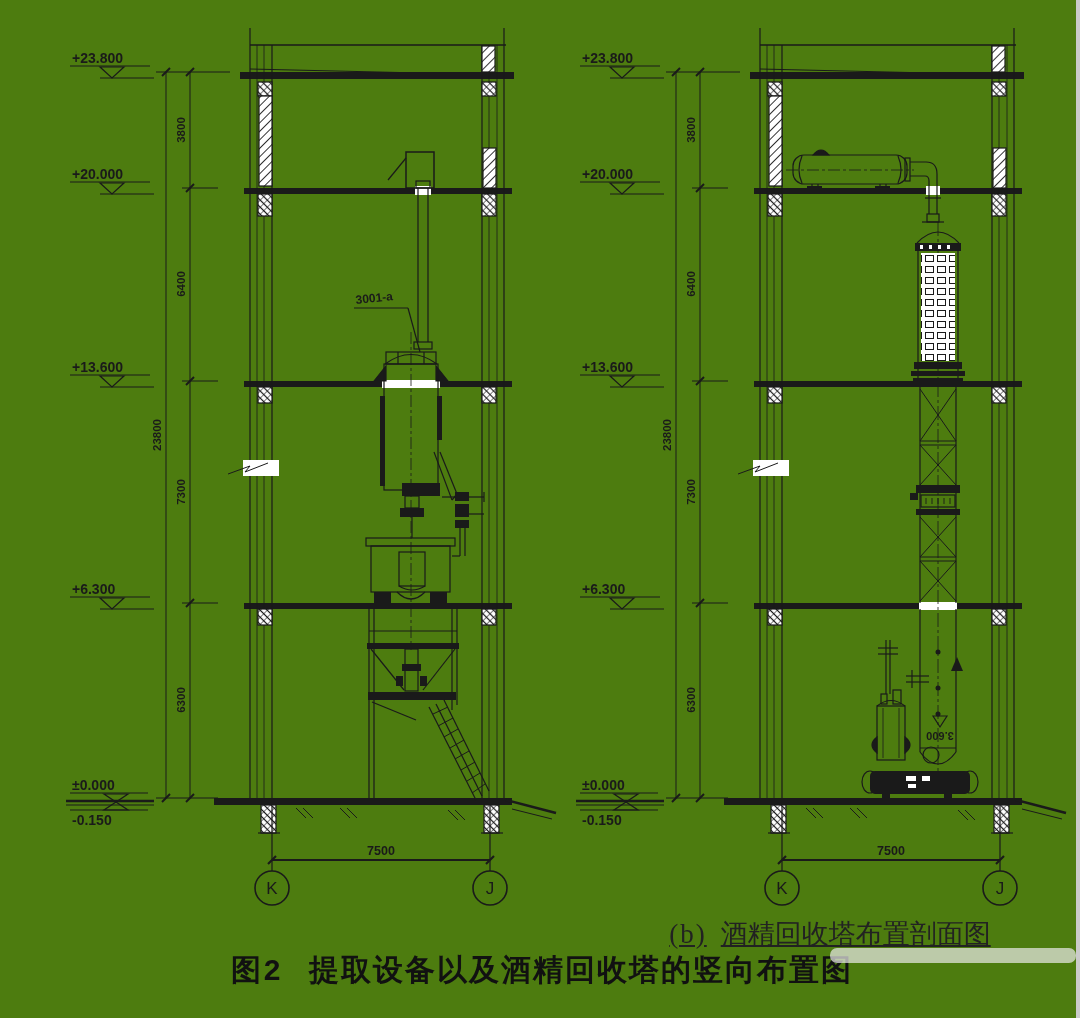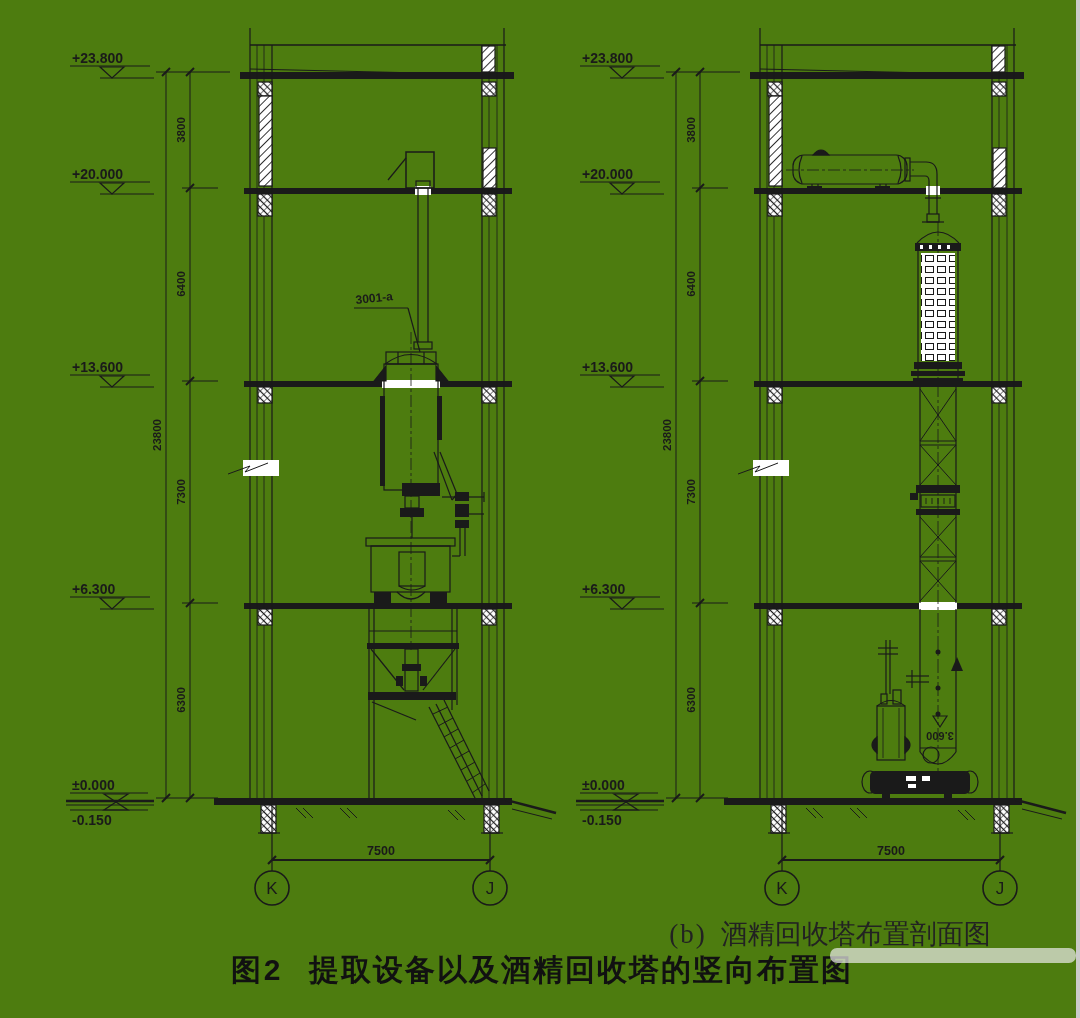--- a/index.html
+++ b/index.html
@@ -362,21 +362,21 @@
       <text x="695" y="700" font-size="11.5" text-anchor="middle" transform="rotate(-90 695 700)">6300</text>
       <text x="671" y="435" font-size="11.5" text-anchor="middle" transform="rotate(-90 671 435)">23800</text>
       <text x="891" y="855" font-size="12.5" text-anchor="middle">7500</text>
       <text x="782" y="894" font-size="17" text-anchor="middle" font-weight="normal">K</text>
       <text x="1000" y="894" font-size="17" text-anchor="middle" font-weight="normal">J</text>
       <text x="940" y="742" font-size="11" text-anchor="middle" transform="rotate(180 940 737)">3.600</text>
     </g>
   </g>
 </svg>
 
-<div class="cap" style="left:660px;top:916px;width:340px;text-align:center;">
+<div class="cap" style="left:660px;top:916px;width:340px;text-align:center;text-decoration:underline;">
   <span class="pfx">(b)</span><span>酒精回收塔布置剖面图</span>
 </div>
 <div class="title">
   <span class="pfx">图2</span><span>提取设备以及酒精回收塔的竖向布置图</span>
 </div>
 
 <div class="smudge"></div>
 <div class="scan-edge"></div>
 </div>
 

